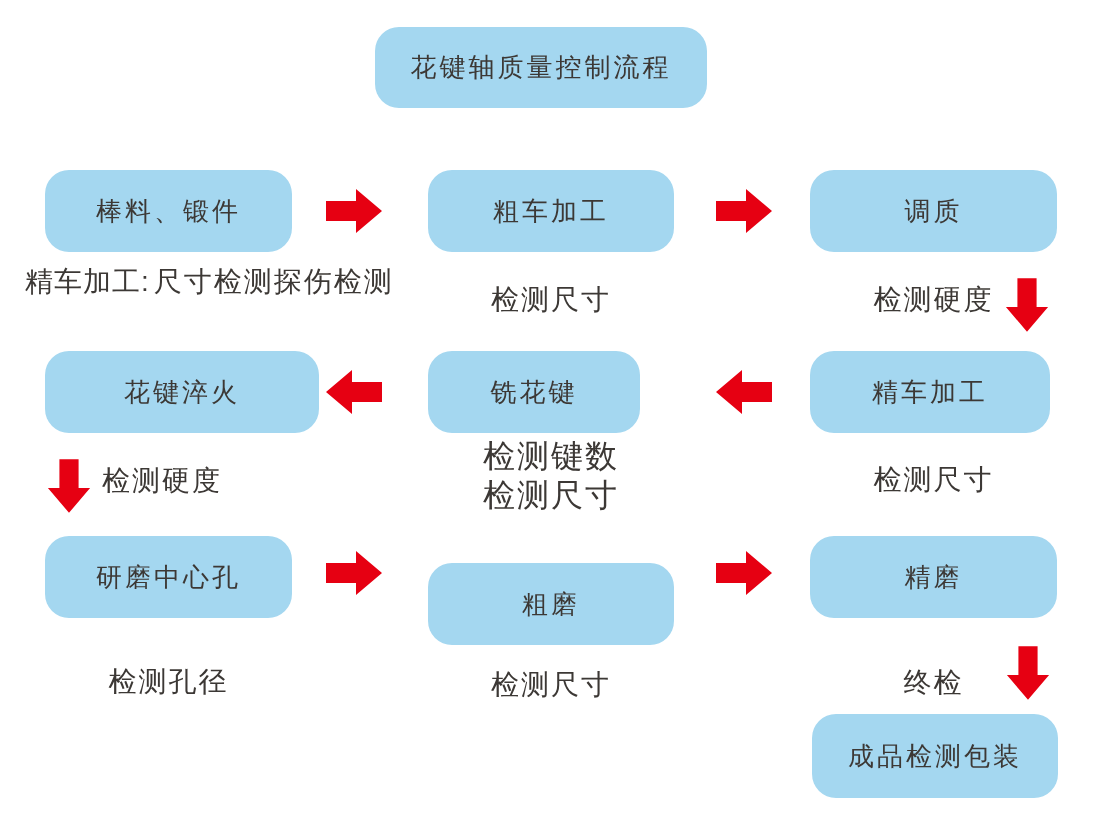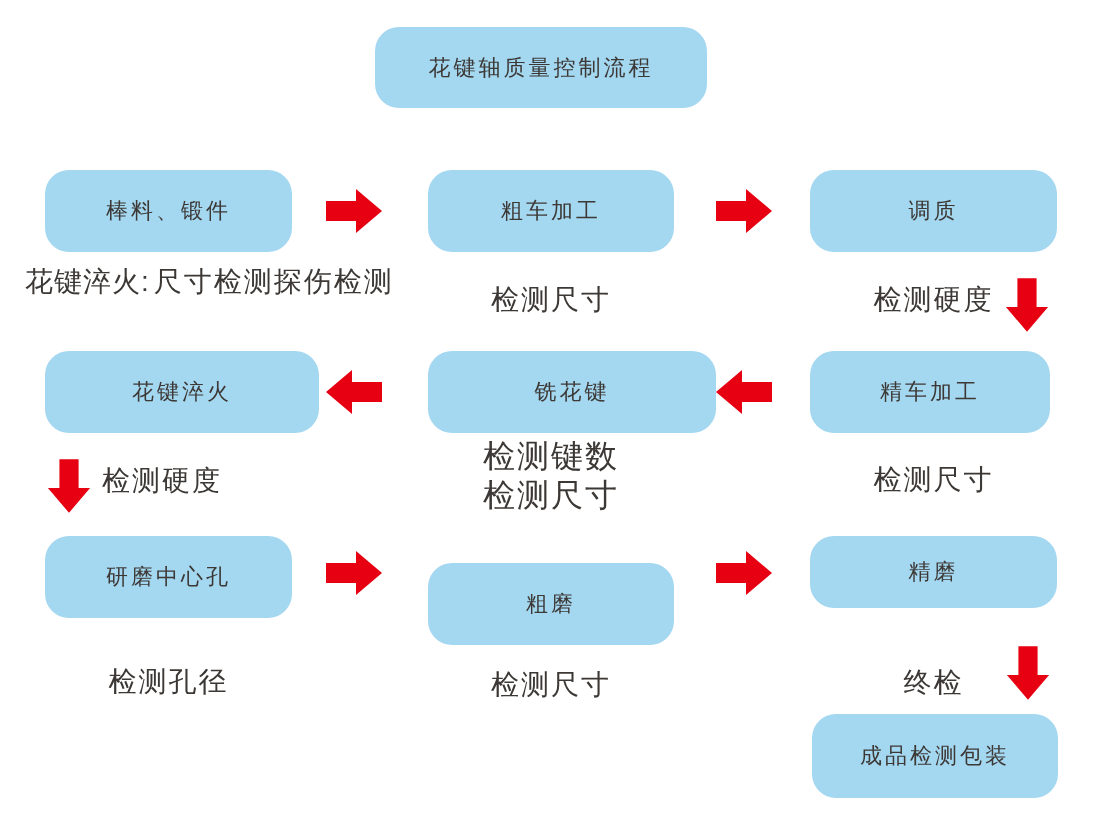--- a/index.html
+++ b/index.html
@@ -18,21 +18,21 @@
   }
   .box {
     position: absolute;
     background: #a4d7f0;
     border-radius: 24px;
     display: flex;
     align-items: center;
     justify-content: center;
   }
   .box .step-label {
-    font-size: 22px;
+    font-size: 26px;
     font-weight: 500;
     letter-spacing: 3px;
     white-space: nowrap;
   }
   .title-box .step-label {
     letter-spacing: 3px;
   }
   .caption {
     position: absolute;
     font-size: 28px;
@@ -119,33 +119,33 @@
         <polygon points="0,14 30,14 30,2 56,24 30,46 30,34 0,34"></polygon>
       </svg>
   </div>
   <div class="arrow" style="left:1004px; top:277px;">
     <svg width="46" height="56" viewBox="0 0 48 56">
         <polygon points="14,0 34,0 34,30 46,30 24,56 2,30 14,30"></polygon>
       </svg>
   </div>
 
   <div class="incoming-group">
-    <span class="incoming-label">花键淬火:</span>
+    <span class="incoming-label">精车加工:</span>
     <div class="incoming-lines">
       <div>尺寸检测</div>
       <div>探伤检测</div>
     </div>
   </div>
   <div class="caption centered" style="left:428px; top:281px; width:246px;">检测尺寸</div>
   <div class="caption centered" style="left:810px; top:281px; width:247px;">检测硬度</div>
 
   <div class="box" style="left:45px; top:351px; width:274px; height:82px;">
     <span class="step-label">花键淬火</span>
   </div>
-  <div class="box" style="left:428px; top:351px; width:288px; height:82px;">
+  <div class="box" style="left:428px; top:351px; width:212px; height:82px;">
     <span class="step-label">铣花键</span>
   </div>
   <div class="box" style="left:810px; top:351px; width:240px; height:82px;text-align:right;">
     <span class="step-label">精车加工</span>
   </div>
 
   <div class="arrow" style="left:716px; top:368px;">
     <svg width="56" height="48" viewBox="0 0 56 48">
         <polygon points="56,14 26,14 26,2 0,24 26,46 26,34 56,34"></polygon>
       </svg>
@@ -167,21 +167,21 @@
     <div>检测尺寸</div>
   </div>
   <div class="caption centered" style="left:810px; top:461px; width:247px;">检测尺寸</div>
 
   <div class="box" style="left:45px; top:536px; width:247px; height:82px;">
     <span class="step-label">研磨中心孔</span>
   </div>
   <div class="box" style="left:428px; top:563px; width:246px; height:82px;">
     <span class="step-label">粗磨</span>
   </div>
-  <div class="box" style="left:810px; top:536px; width:247px; height:72px;">
+  <div class="box" style="left:810px; top:536px; width:247px; height:82px;">
     <span class="step-label">精磨</span>
   </div>
 
   <div class="arrow" style="left:326px; top:549px;">
     <svg width="56" height="48" viewBox="0 0 56 48">
         <polygon points="0,14 30,14 30,2 56,24 30,46 30,34 0,34"></polygon>
       </svg>
   </div>
   <div class="arrow" style="left:716px; top:549px;">
     <svg width="56" height="48" viewBox="0 0 56 48">

